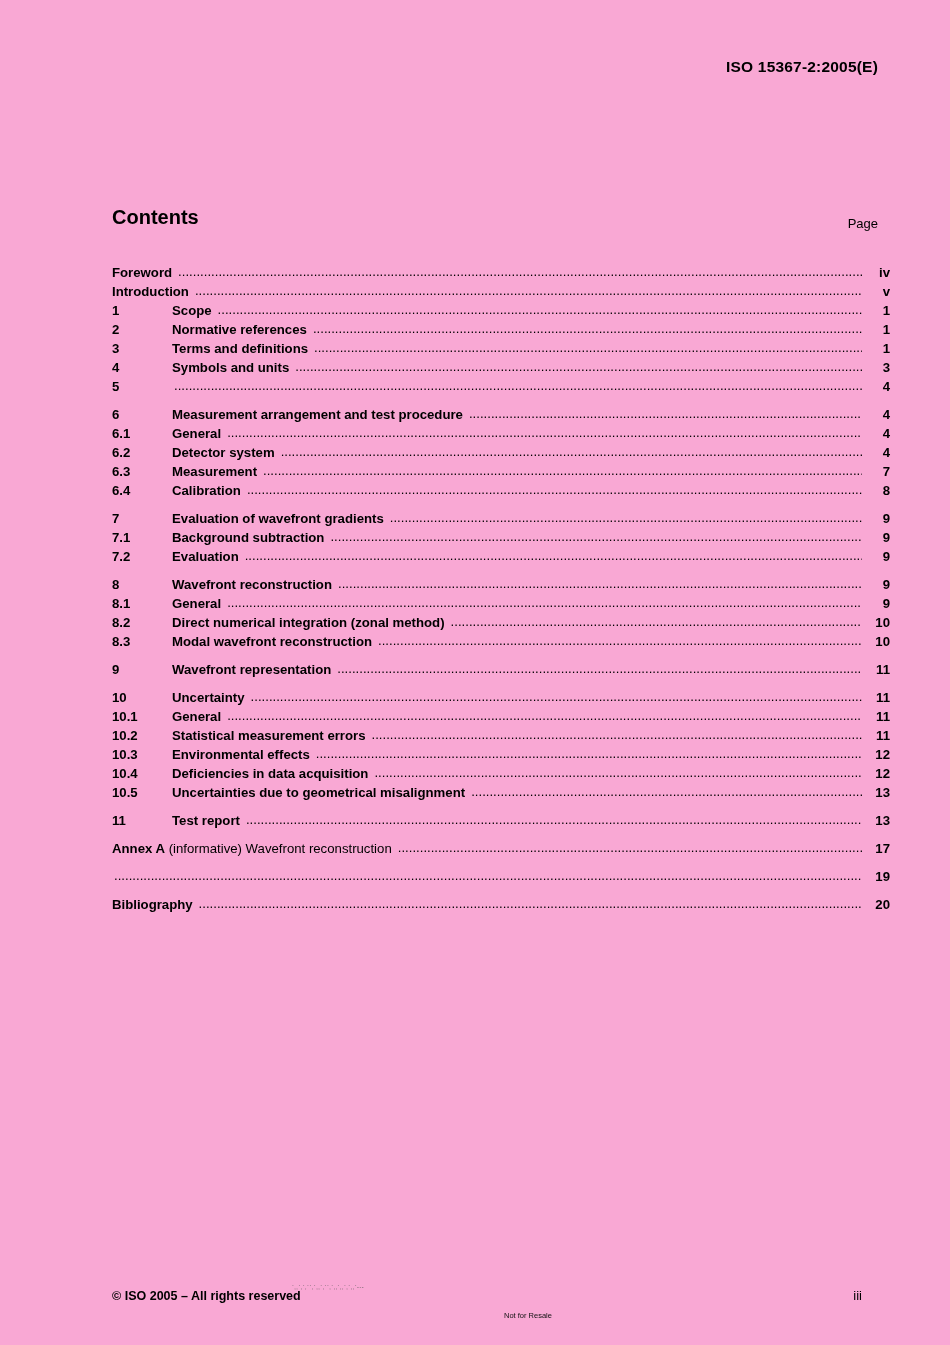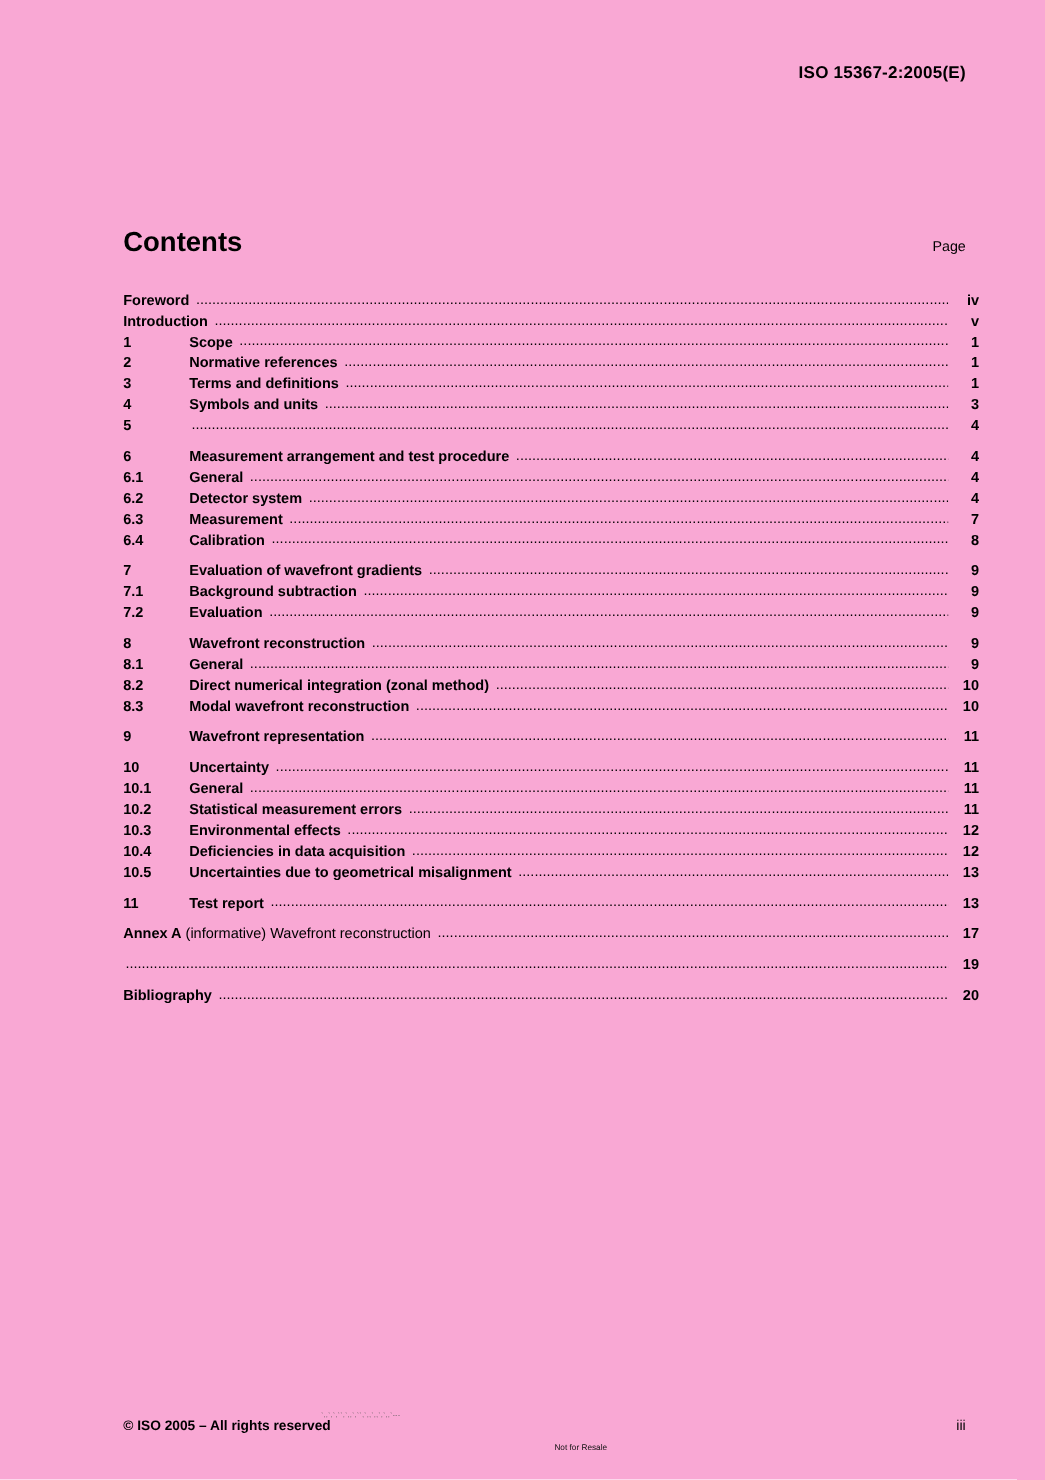--- a/index.html
+++ b/index.html
@@ -21,21 +21,21 @@
     top: 58px;
     right: 72px;
     font-size: 15.5px;
     font-weight: bold;
     letter-spacing: 0.2px;
   }
   .contents-title {
     position: absolute;
     top: 206px;
     left: 112px;
-    font-size: 25px;
+    font-size: 20px;
     font-weight: bold;
   }
   .page-word {
     position: absolute;
     top: 216px;
     right: 72px;
     font-size: 13px;
     margin-left: 15px;
   }
   .toc {
@@ -83,21 +83,21 @@
     flex: 0 0 auto;
     width: 26px;
     text-align: right;
     white-space: nowrap;
   }
   .no-num .num { width: 0; }
 
   .footer {
     position: absolute;
     left: 0;
-    right: 0;
+    right: 16px;
     bottom: 0;
     height: 80px;
     padding-left: 16px;
   }
   .copyright-line {
     position: absolute;
     left: 112px;
     bottom: 42px;
     font-size: 12.5px;
     font-weight: bold;

